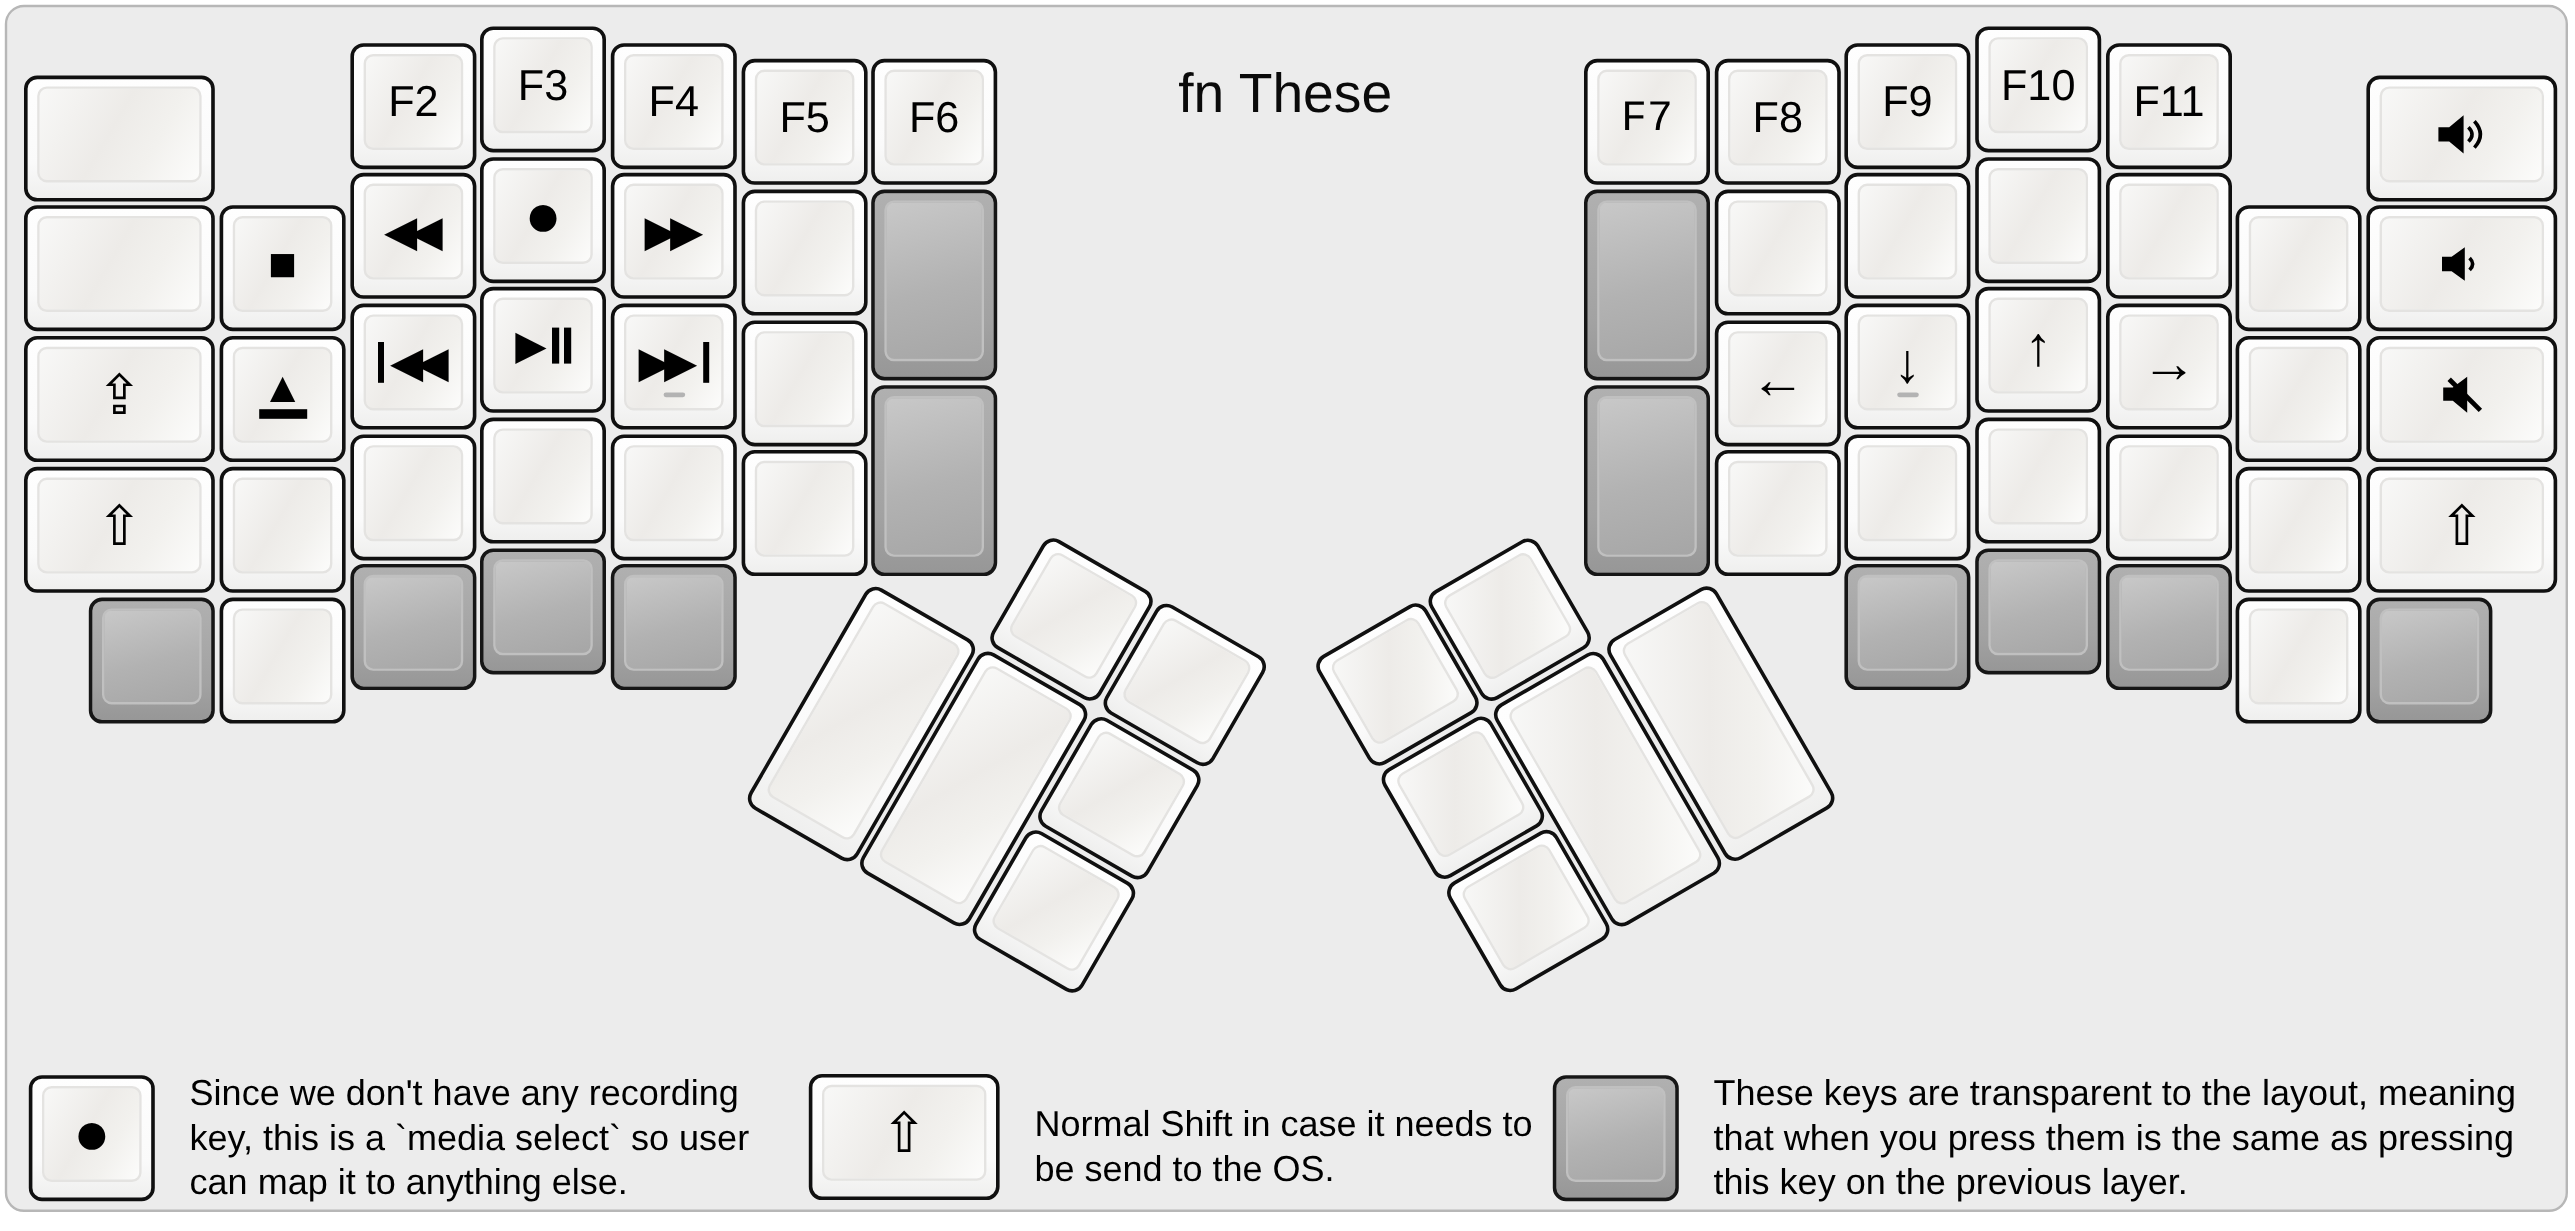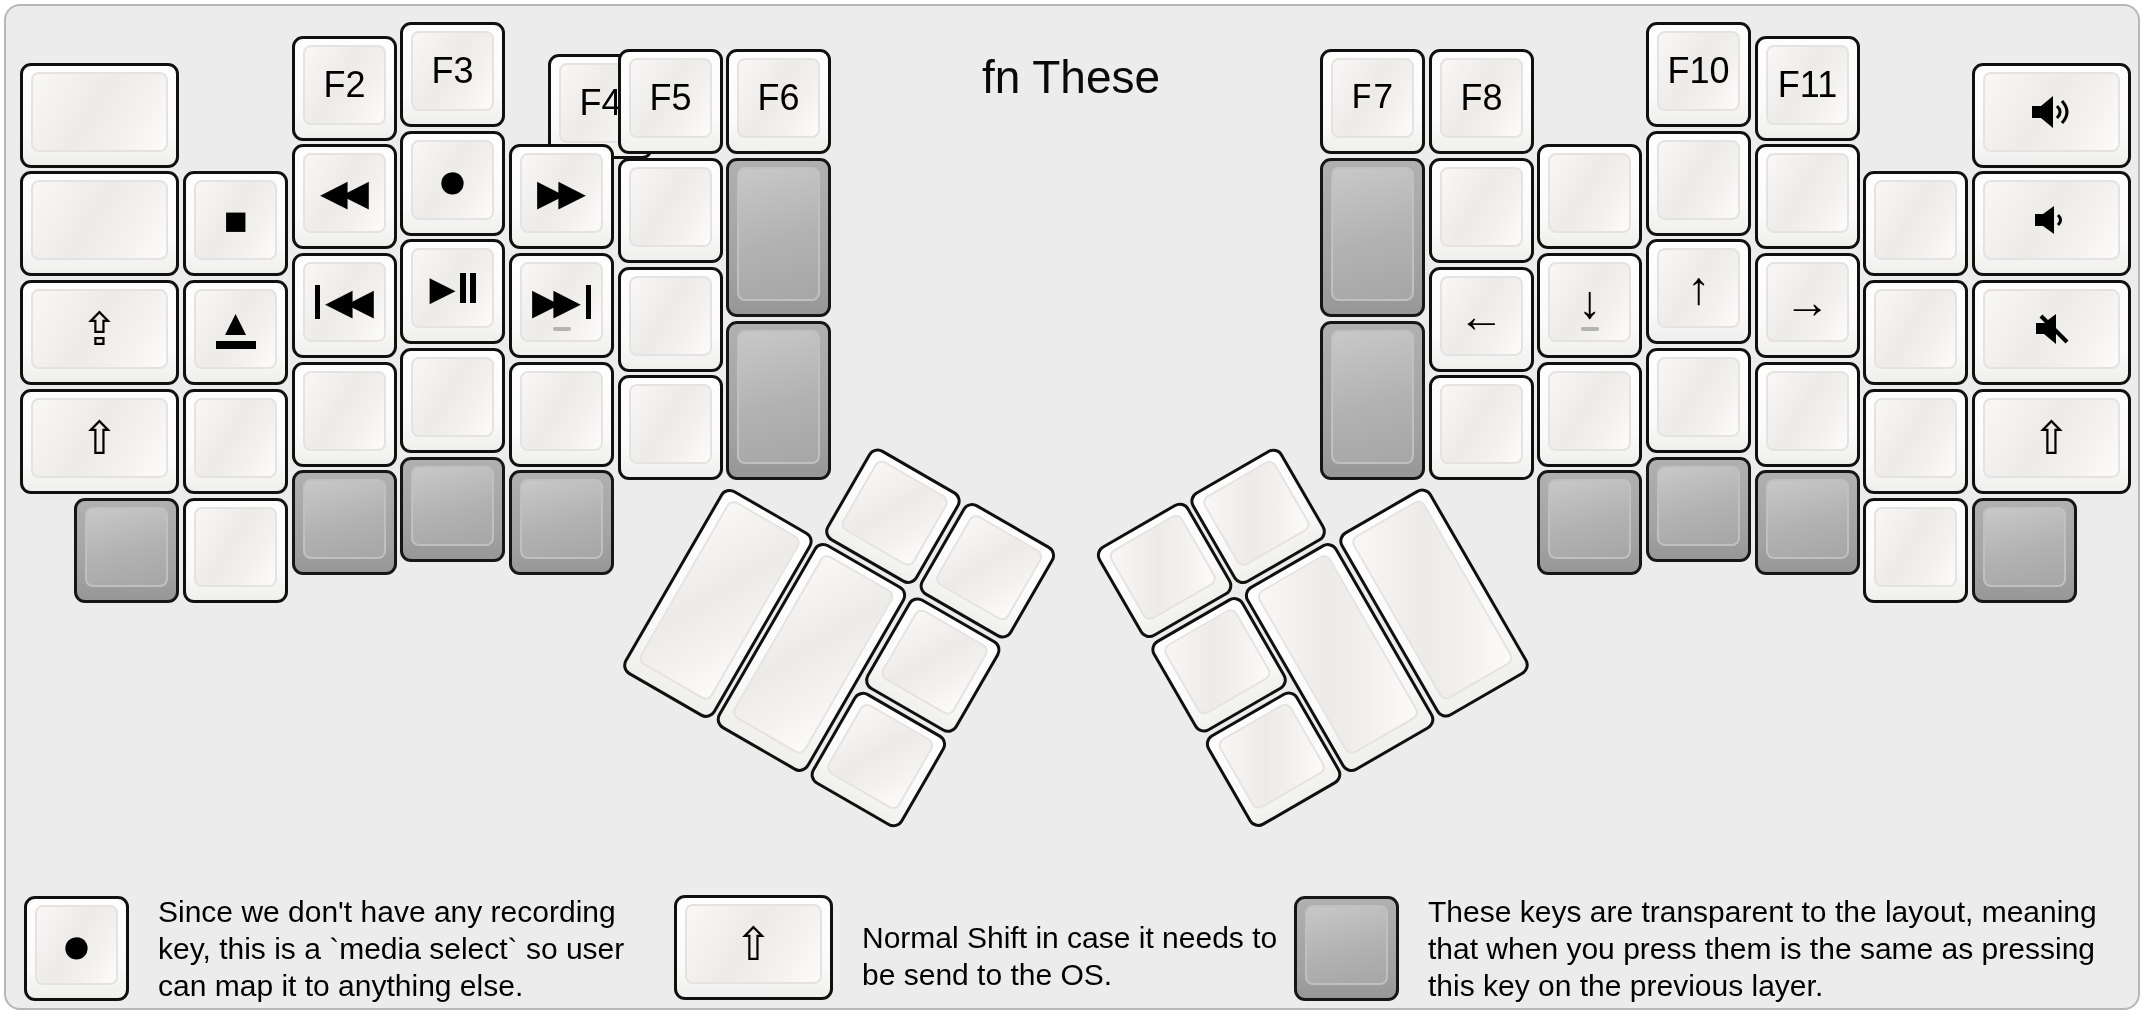--- a/index.html
+++ b/index.html
@@ -130,21 +130,21 @@
         <span class="icon pp">
           <span class="tri1">▶</span>
           <span class="vbar"></span>
           <span class="vbar"></span>
         </span>
       </div>
     </div>
     <div class="key" style="left: 400px; top: 348px; width: 105px; height: 105px;">
       <div class="cap"></div>
     </div>
-    <div class="key" style="left: 509px; top: 54px; width: 105px; height: 105px; margin-left: 39px;">
+    <div class="key" style="left: 509px; top: 36px; width: 105px; height: 105px;">
       <div class="cap">
         <span class="label">F4</span>
       </div>
     </div>
     <div class="key" style="left: 509px; top: 144px; width: 105px; height: 105px;">
       <div class="cap">
         <span class="icon">
           <span class="tri2">▶▶</span>
         </span>
       </div>
@@ -220,20 +220,25 @@
     <div class="key" style="left: 1429px; top: 158px; width: 105px; height: 105px;">
       <div class="cap"></div>
     </div>
     <div class="key" style="left: 1429px; top: 267px; width: 105px; height: 105px;">
       <div class="cap">
         <span class="icon big-sym">←</span>
       </div>
     </div>
     <div class="key" style="left: 1429px; top: 375px; width: 105px; height: 105px;">
       <div class="cap"></div>
+    </div>
+    <div class="key" style="left: 1537px; top: 36px; width: 105px; height: 105px;">
+      <div class="cap">
+        <span class="label">F9</span>
+      </div>
     </div>
     <div class="key" style="left: 1537px; top: 144px; width: 105px; height: 105px;">
       <div class="cap"></div>
     </div>
     <div class="key" style="left: 1537px; top: 253px; width: 105px; height: 105px;">
       <div class="cap">
         <span class="icon big-sym">↓</span>
         <span class="homing"></span>
       </div>
     </div>

